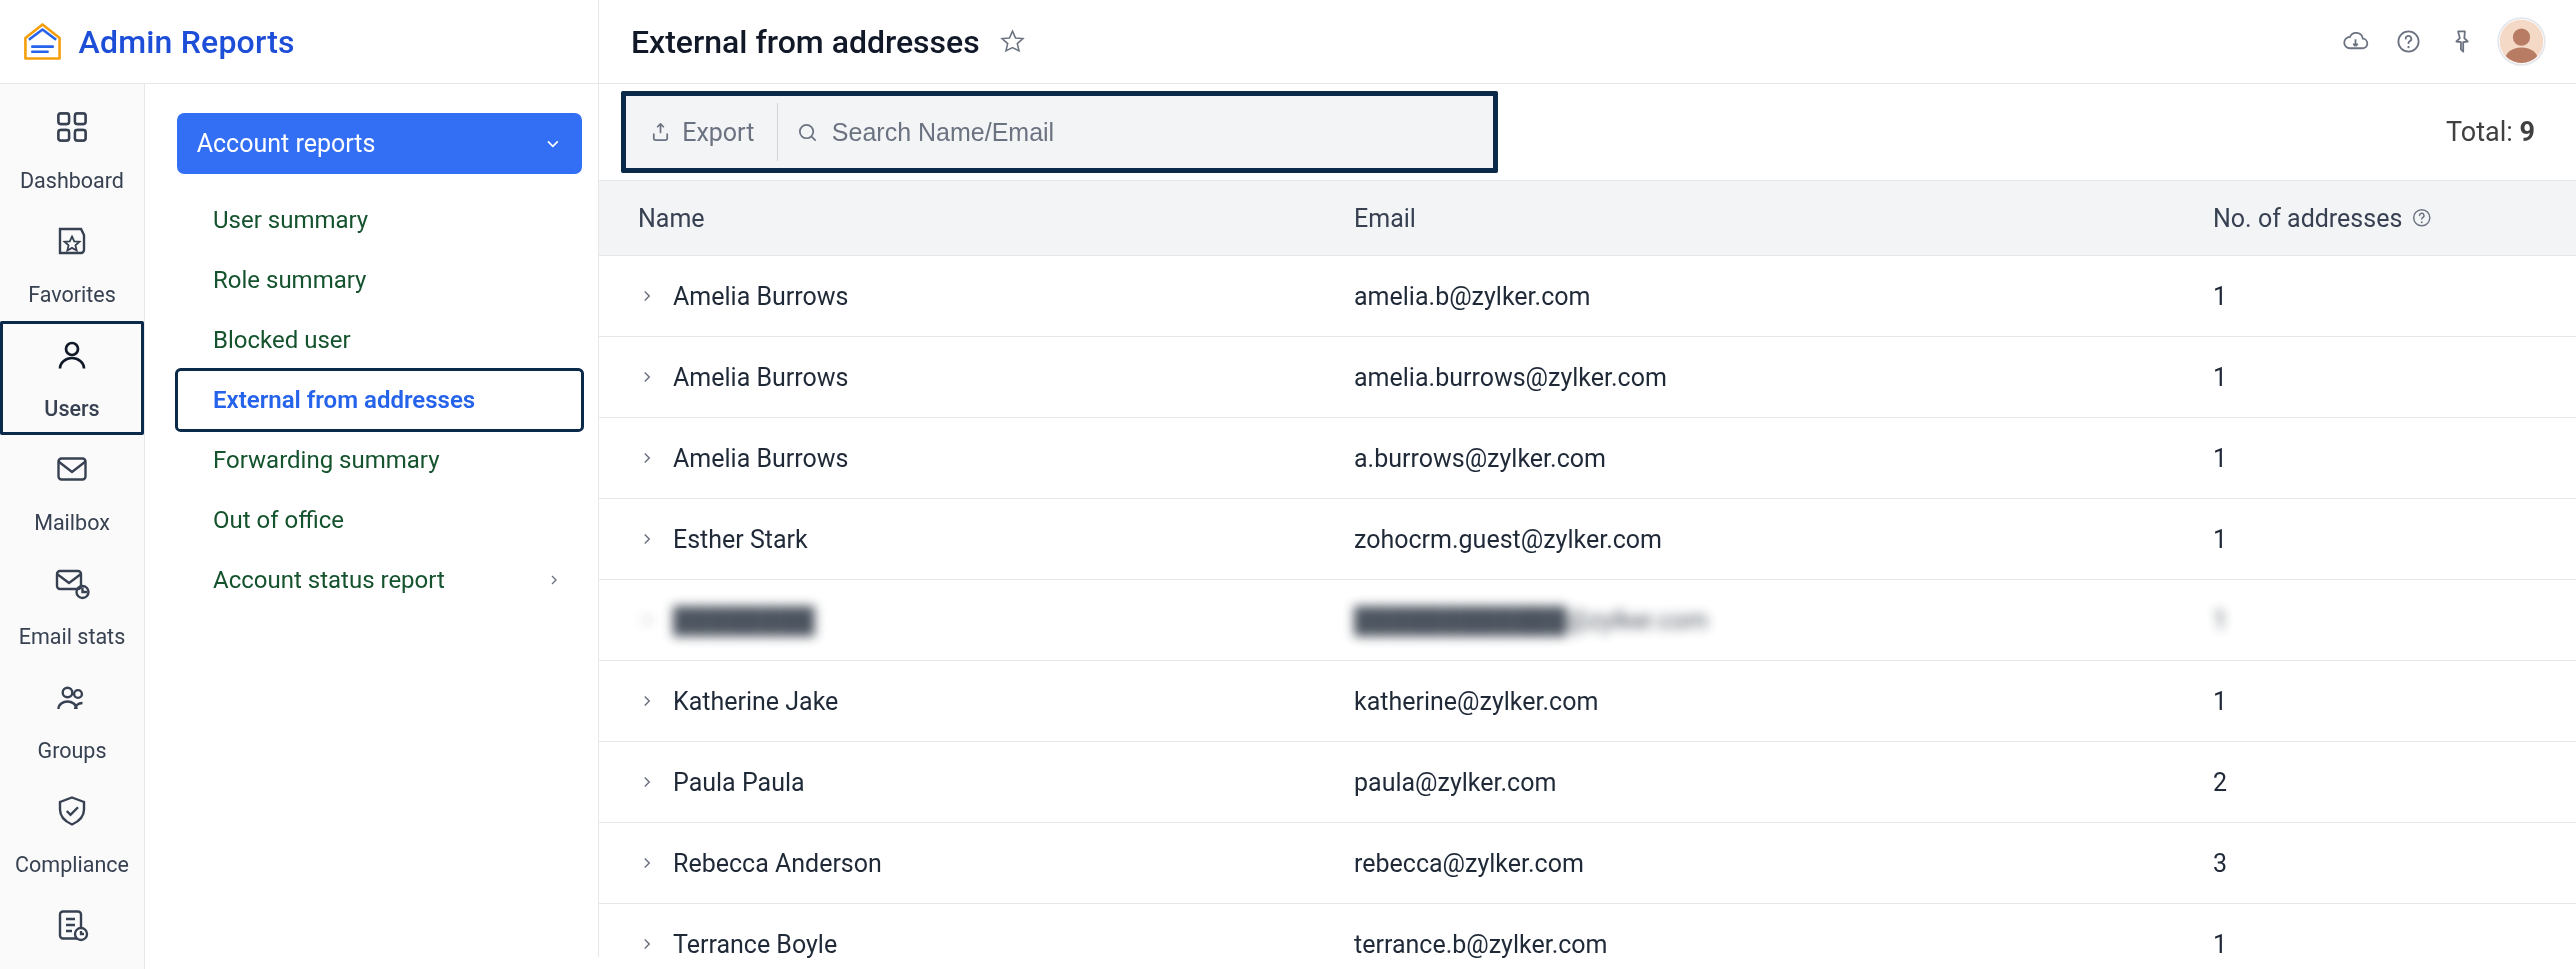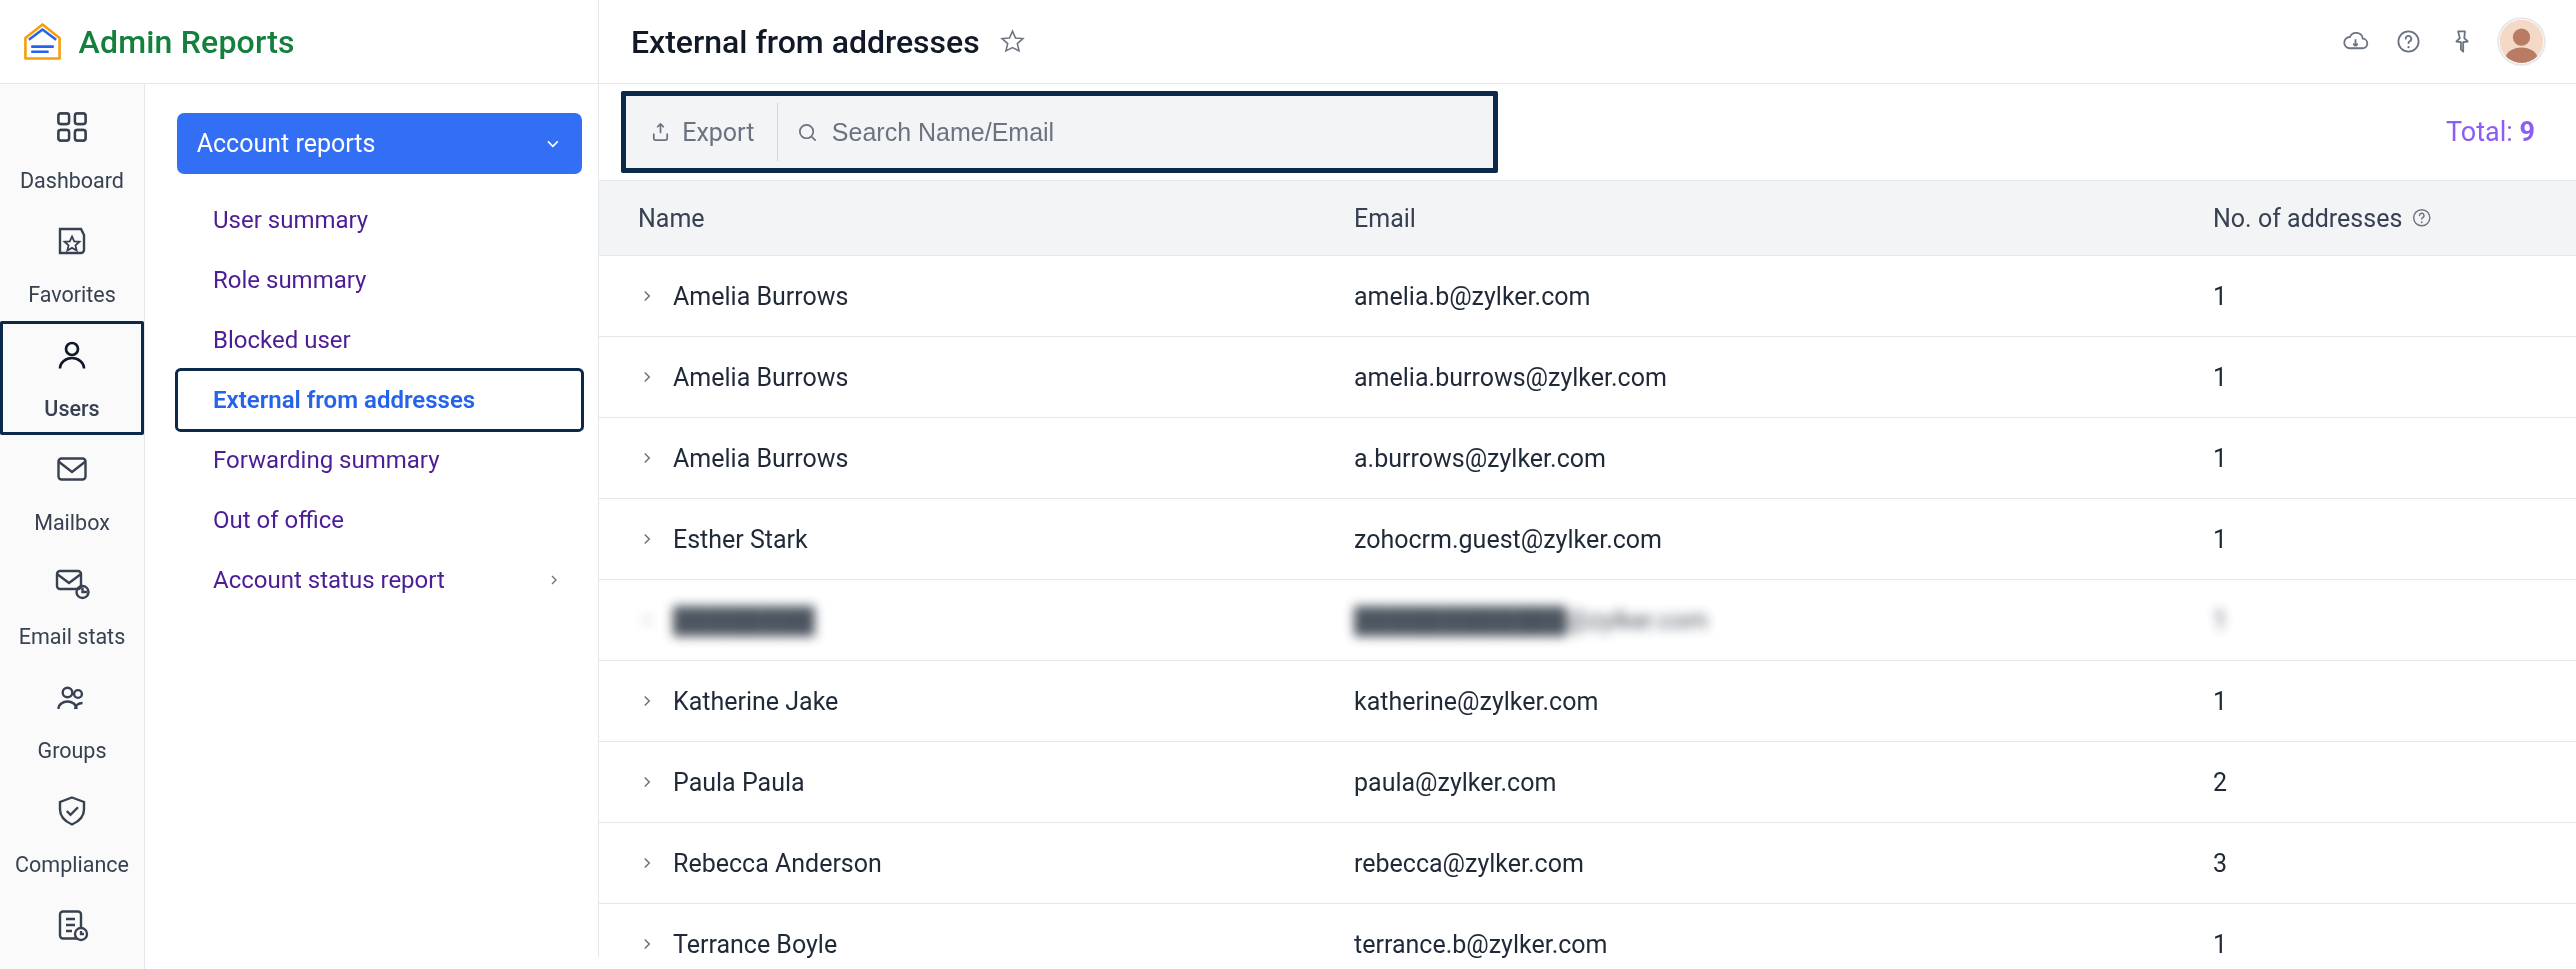--- a/index.html
+++ b/index.html
@@ -2,21 +2,21 @@
 <html style="font-size:14.3px"><head>
   <meta charset="utf-8">
   <style>
     * { box-sizing: border-box; margin: 0; padding: 0; }
     body { font-family: -apple-system, BlinkMacSystemFont, "Segoe UI", Roboto, Helvetica, Arial, sans-serif; color: #1f2937; background: #fff; width: 2576px; height: 970px; overflow: hidden; }
     
     
     .topbar { position: absolute; left: 0; right: 0; top: 0; height: 84px; border-bottom: 1.8px solid #e5e7eb; display: flex; align-items: center; z-index: 10; background:#fff; }
     .topbar-left { display: flex; align-items: center; gap: 16px; padding-left: 21.5px; min-width: 599px; border-right: 1.8px solid #e5e7eb; height: 84px; }
     .topbar-left .logo { width: 41px; height: 41px; display: block; }
-    .app-title { font-size: 32px; letter-spacing: 0.2px; color:#15803d; font-weight: 500;}
+    .app-title { font-size: 32px; letter-spacing: 0.2px; color:#1d4ed8; font-weight: 500;}
     .topbar-right { flex: 1 0 auto; display: flex; align-items: center; gap: 18px; padding: 0 32px 0 32px; height:84px; }
     .page-title { font-size: 32px; font-weight: 500; color:#111827; }
     .star-btn { width: 29px; height: 29px; color: #6b7280; cursor:pointer; display: inline-flex; align-items:center; justify-content:center; }
     .topbar-icons { margin-left: auto; display: flex; align-items: center; gap: 23px; }
     .hdr-ico { width: 30px; height: 30px; color: #6b7280; cursor:pointer; display:inline-flex; align-items:center; justify-content:center; }
     .avatar { width: 45px; height: 45px; border-radius: 50%; overflow: hidden; background: #f9c4b4; display:inline-block; border:1.8px solid #fff; box-shadow:0 0 0 1.8px #e5e7eb; }
     .avatar svg { width: 100%; height: 100%; display:block; }
 
     
     .rail { position: absolute; left:0; top:84px; bottom:0; width:145px; background:#fafafa; border-right:1.8px solid #e5e7eb; padding-top: 9px; }
@@ -25,34 +25,34 @@
     .rail-item .ri svg { width: 36px; height: 36px; }
     .rail-label { font-size: 21.5px; color:#374151; }
     .rail-item.active { border: 3.6px solid #0b2a4a; border-radius:1.8px; }
     .rail-item.active .rail-label { font-weight: 500; }
 
     
     .side { position:absolute; left:145px; top:84px; bottom:12px; width:454px; background:#fff; border-right:1.8px solid #e5e7eb; padding: 29px 16px 0 32px; }
     .section-head { display:flex; align-items:center; justify-content:space-between; background:#336ff4; color:#fff; padding: 16px 19.7px; border-radius:7.2px; font-size: 25px; cursor:pointer; }
     .section-head .chev { width: 19.7px; height: 19.7px; }
     .side-list { padding-top: 16px; }
-    .side-item { display:flex; align-items:center; justify-content:space-between; font-size: 24px; color:#4c1d95; padding: 16px 19.7px 16px 36px; cursor:pointer; border-radius:3.6px; }
+    .side-item { display:flex; align-items:center; justify-content:space-between; font-size: 24px; color:#14532d; padding: 16px 19.7px 16px 36px; cursor:pointer; border-radius:3.6px; }
     .side-item.active { color:#2563eb; font-weight:600; }
     .side-item.marked { outline: 3.6px solid #0b2a4a; outline-offset:-1.8px; }
     .side-item .row-chev { width: 16px; height: 16px; color:#6b7280; }
 
     
     .main { position:absolute; left:599px; right:0; top:84px; bottom:0; background:#fff; }
     .toolbar { height: 97px; display:flex; align-items:center; padding: 0 41px 0 21.5px; border-bottom: 1.8px solid #e5e7eb; }
     .toolbar-box { display:flex; align-items:center; gap: 0; background:#f3f4f6; border: 5.4px solid #0b2a4a; height: 82px; width: 877px; border-radius:1.8px; }
     .export-btn { display:flex; align-items:center; gap: 10.7px; padding: 0 23px; height: 58px; color:#6b7280; font-size: 25px; cursor:pointer; border-right: 1.8px solid #d1d5db; }
     .search-wrap { display:flex; align-items:center; gap: 12.5px; padding: 0 18px; height: 70px; color:#6b7280; font-size: 25px; }
     .search-wrap input { border:none; background:transparent; outline:none; font-size: 25px; width: 537px; }
     .search-wrap input::placeholder { color:#6b7280; }
-    .total { margin-left:auto; font-size: 27px; color:#8b5cf6; }
+    .total { margin-left:auto; font-size: 27px; color:#404040; }
     .total b { font-weight: 700; }
 
     .grid-head { display:grid; grid-template-columns: 716px 859px 1fr; align-items:center; height: 75px; background:#f3f4f6; border-bottom: 1.8px solid #e5e7eb; font-size: 25px; color:#374151; padding-left: 39px; padding-right: 39px;}
     .grid-head .th-addr { display:flex; align-items:center; gap: 9px; }
     .rows { }
     .row { display:grid; grid-template-columns: 716px 859px 1fr; align-items:center; height: 81px; border-bottom: 0.9px solid #e5e7eb; font-size: 25px; padding-left: 39px; padding-right:39px; cursor:pointer; }
     .row.blur .cell-a, .row.blur .cell-b, .row.blur .cell-c { filter: blur(5.4px); opacity: 0.8; }
     .row .name-cell { display:flex; align-items:center; gap: 17px; }
     .row .name-cell svg { width: 18px; height: 18px; color:#6b7280; }
 

